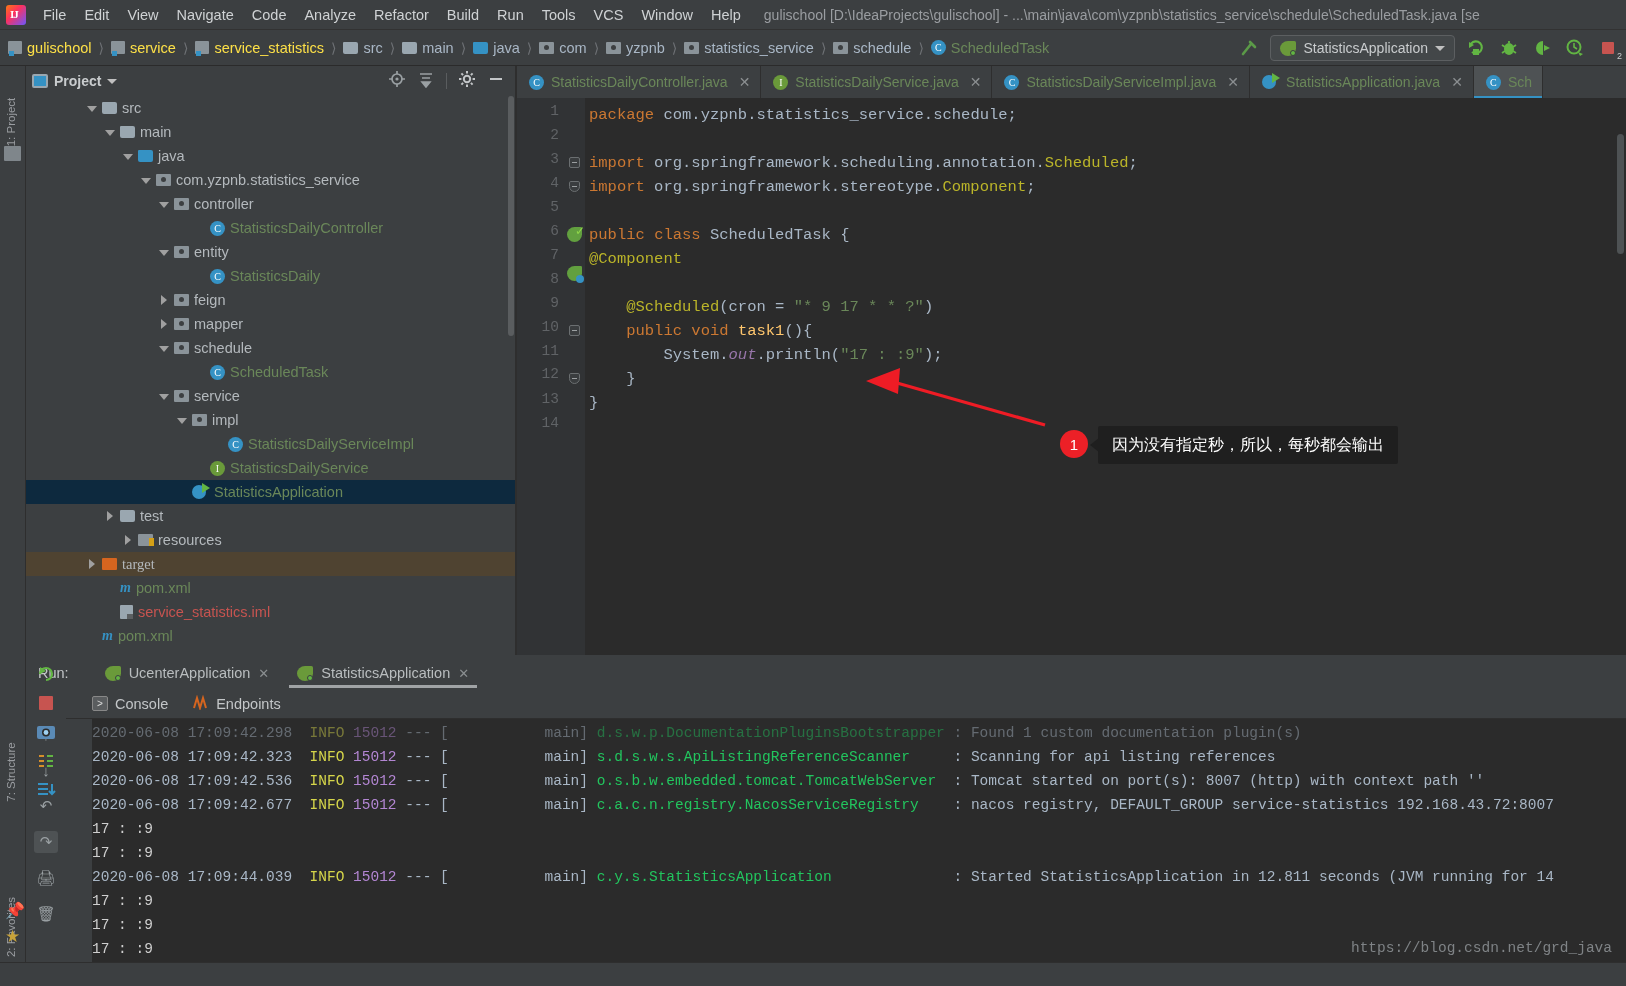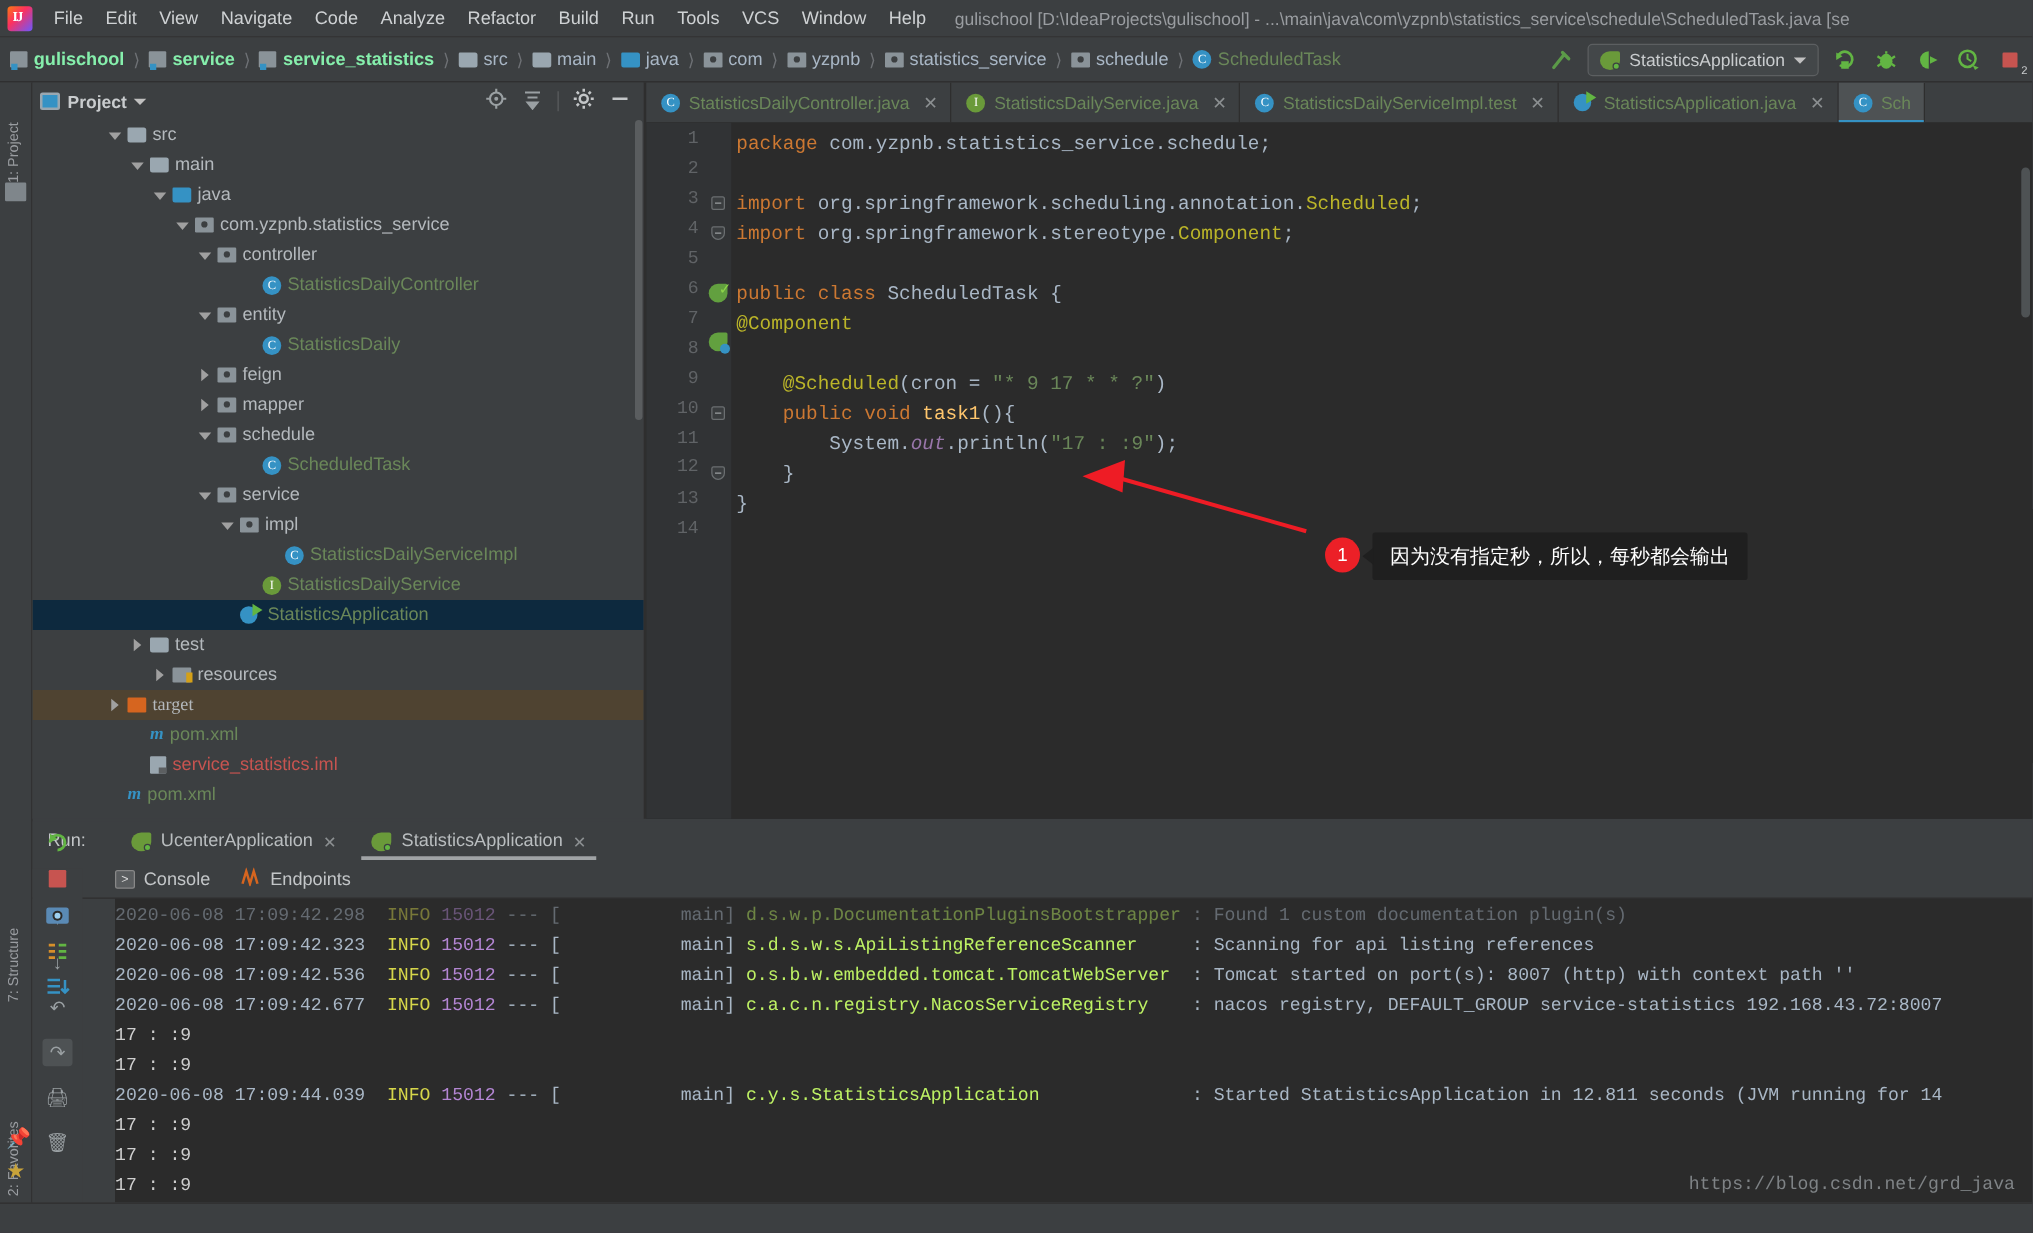--- a/index.html
+++ b/index.html
@@ -15,21 +15,21 @@
   .ij-logo .ij { position:absolute; inset:3px 4px; color:#fff; font-size:11px; font-weight:bold; font-family:"Liberation Serif", serif; letter-spacing:-1px; }
   .menu-item { font-size:14.5px; color:#cfd2d4; padding:2px 9px; cursor:default; white-space:nowrap; }
   .win-title { font-size:14px; color:#9a9da1; margin-left:14px; white-space:nowrap;
     overflow:hidden; text-overflow:clip; max-width:820px; }
 
   
   .navbar { height:36px; background:#3c3f41; display:flex; align-items:center;
             padding-left:8px; position:relative; border-bottom:1px solid #2b2b2b; }
   .crumb { display:flex; align-items:center; font-size:14.5px; color:#a9b7c6; white-space:nowrap; }
   .crumb .lbl { margin-left:5px; }
-  .crumb.bold .lbl { font-weight:bold; color:#86efac; }
+  .crumb.bold .lbl { font-weight:normal; color:#fde047; }
   .crumb .lbl.green { color:#6a8759; }
   .sep { color:#6e7175; margin:0 7px; font-size:14px; }
   .ico-module { width:14px;height:13px;background:#8a9399;border-radius:1px; position:relative; display:inline-block;}
   .ico-module:after{content:"";position:absolute;left:1px;bottom:-2px;width:5px;height:5px;background:#3592c4;}
   .ico-folder { width:15px;height:12px;background:#9aa7b0;border-radius:1px 2px 2px 2px; display:inline-block;}
   .ico-folder.blue { background:#3592c4; }
   .ico-pkg { width:15px;height:12px;background:#8a9399;border-radius:1px; position:relative; display:inline-block;}
   .ico-pkg:after{content:"";position:absolute;left:5px;top:3px;width:5px;height:5px;border-radius:50%;background:#3c3f41;}
   .ico-class { width:15px;height:15px;border-radius:50%;background:#3592c4;color:#fff;font-size:10px;
                display:inline-flex;align-items:center;justify-content:center;font-family:"Liberation Serif",serif; }
@@ -126,21 +126,21 @@
   .rtab { display:flex; align-items:center; gap:8px; padding:0 14px; height:32px; font-size:14.5px;
           color:#b9bdbf; cursor:pointer; position:relative; }
   .rtab.active:after { content:""; position:absolute; left:6px; right:6px; bottom:1px; height:3px; background:#a0a3a5; }
   .rtab .x { color:#8b8f91; font-size:13px; }
   .subtabs { height:30px; display:flex; align-items:center; padding-left:66px; gap:24px; border-bottom:1px solid #2e2e2e;}
   .stab { display:flex; align-items:center; gap:7px; font-size:14.5px; color:#c3c6c8; cursor:pointer; }
   .console { position:absolute; left:66px; right:0; top:62px; bottom:0; background:#2b2b2b;
              font-family:"Liberation Mono", monospace; font-size:14.5px; overflow:hidden; padding-top:2px; }
   .logline { height:24px; line-height:24px; white-space:pre; }
   .lg-date { color:#a9b7c6; } .lg-info { color:#d6d64a; } .lg-pid { color:#b386d3; }
-  .lg-dash { color:#a9b7c6; } .lg-thread { color:#a9b7c6; } .lg-cls { color:#bef264; }
+  .lg-dash { color:#a9b7c6; } .lg-thread { color:#a9b7c6; } .lg-cls { color:#22c55e; }
   .lg-msg { color:#a9b7c6; } .lg-out { color:#cfcfcf; }
   .console-strip { position:absolute; left:26px; top:695px; width:40px; bottom:24px; background:#3c3f41;
                    display:flex; flex-direction:column; align-items:center; padding-top:28px; gap:14px; }
   .cs-btn { width:24px; height:22px; display:flex; align-items:center; justify-content:center; cursor:pointer; color:#9aa0a3; font-size:15px; }
   .run-side { position:absolute; left:26px; top:657px; width:40px; bottom:24px; }
   .rs-btn { width:26px; height:24px; margin:5px auto; display:flex; align-items:center; justify-content:center; cursor:pointer; }
 
   
   .statusbar { position:absolute; left:0; right:0; bottom:0; height:24px; background:#3c3f41;
                display:flex; align-items:center; border-top:1px solid #2e2e2e; }
@@ -473,21 +473,21 @@
           <span>StatisticsDailyController.java</span>
           <span class="x">✕</span>
         </div>
         <div class="etab">
           <span class="ico-iface">I</span>
           <span>StatisticsDailyService.java</span>
           <span class="x">✕</span>
         </div>
         <div class="etab">
           <span class="ico-class">C</span>
-          <span>StatisticsDailyServiceImpl.test</span>
+          <span>StatisticsDailyServiceImpl.java</span>
           <span class="x">✕</span>
         </div>
         <div class="etab">
           <span class="ico-springrun">
             <span class="c"></span>
             <span class="p"></span>
           </span>
           <span>StatisticsApplication.java</span>
           <span class="x">✕</span>
         </div>

